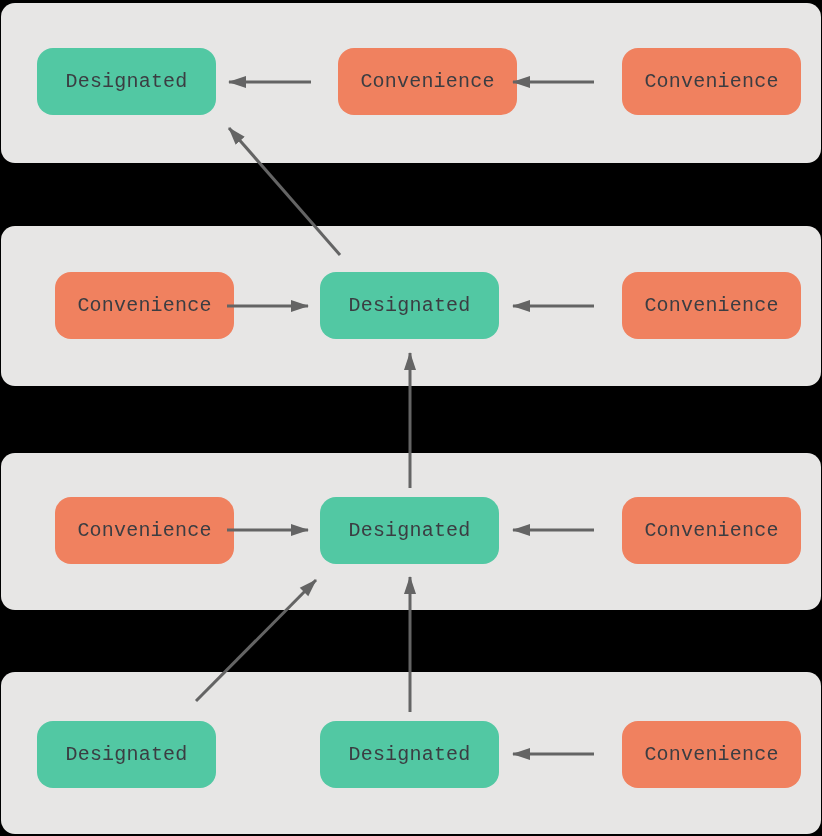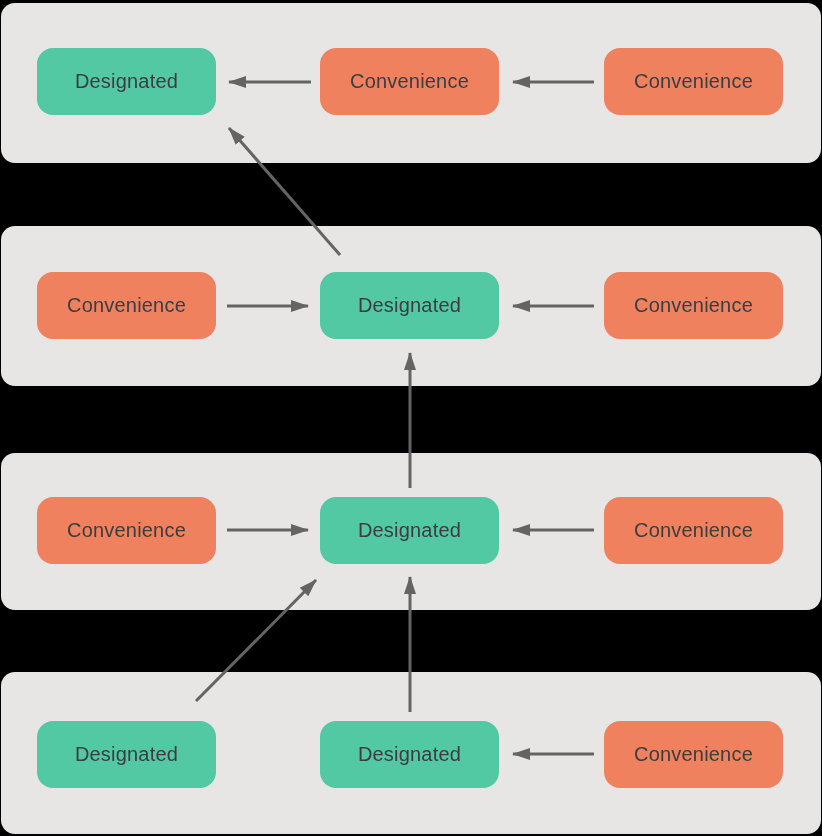--- a/index.html
+++ b/index.html
@@ -1,33 +1,33 @@
 <!DOCTYPE html>
 <html style="--c-designated: #52c8a3; --c-convenience: #f0815f; --c-band: #e7e6e5; --c-bg: #000000; --c-text: #3b3d42; --c-arrow: #646464;"><head>
 <meta charset="utf-8">
 <style>
   html,body{margin:0;padding:0;background:#000;}
   .canvas{
     position:relative;width:822px;height:836px;background:var(--c-bg,#000);
-    overflow:hidden;font-family:Liberation Sans, sans-serif;
+    overflow:hidden;font-family:Liberation Mono, monospace;
   }
   .band{
     position:absolute;left:1px;width:820px;background:var(--c-band,#e7e6e5);
     border-radius:14px;
   }
   .band.b1{top:3px;height:160px;}
   .band.b2{top:226px;height:160px;}
   .band.b3{top:453px;height:157px;}
   .band.b4{top:672px;height:162px;}
   .node{
     position:absolute;width:179px;height:67px;border-radius:16px;
     display:flex;align-items:center;justify-content:center;
   }
   .node.designated{background:var(--c-designated,#52c8a3);}
-  .node.convenience{background:var(--c-convenience,#f0815f);}
+  .node.convenience{background:var(--c-convenience,#f0815f);margin-left:18px;}
   .node span{
     font-size:20px;font-weight:400;color:var(--c-text,#3b3d42);letter-spacing:.2px;
   }
   .col-l{left:37px;} .col-m{left:320px;} .col-r{left:604px;}
   .row-1{top:48px;} .row-2{top:272px;} .row-3{top:497px;} .row-4{top:721px;}
   svg.overlay{position:absolute;left:0;top:0;pointer-events:none;}
   svg.overlay line{stroke:var(--c-arrow,#646464);stroke-width:3;}
 </style>
 </head>
 <body>

